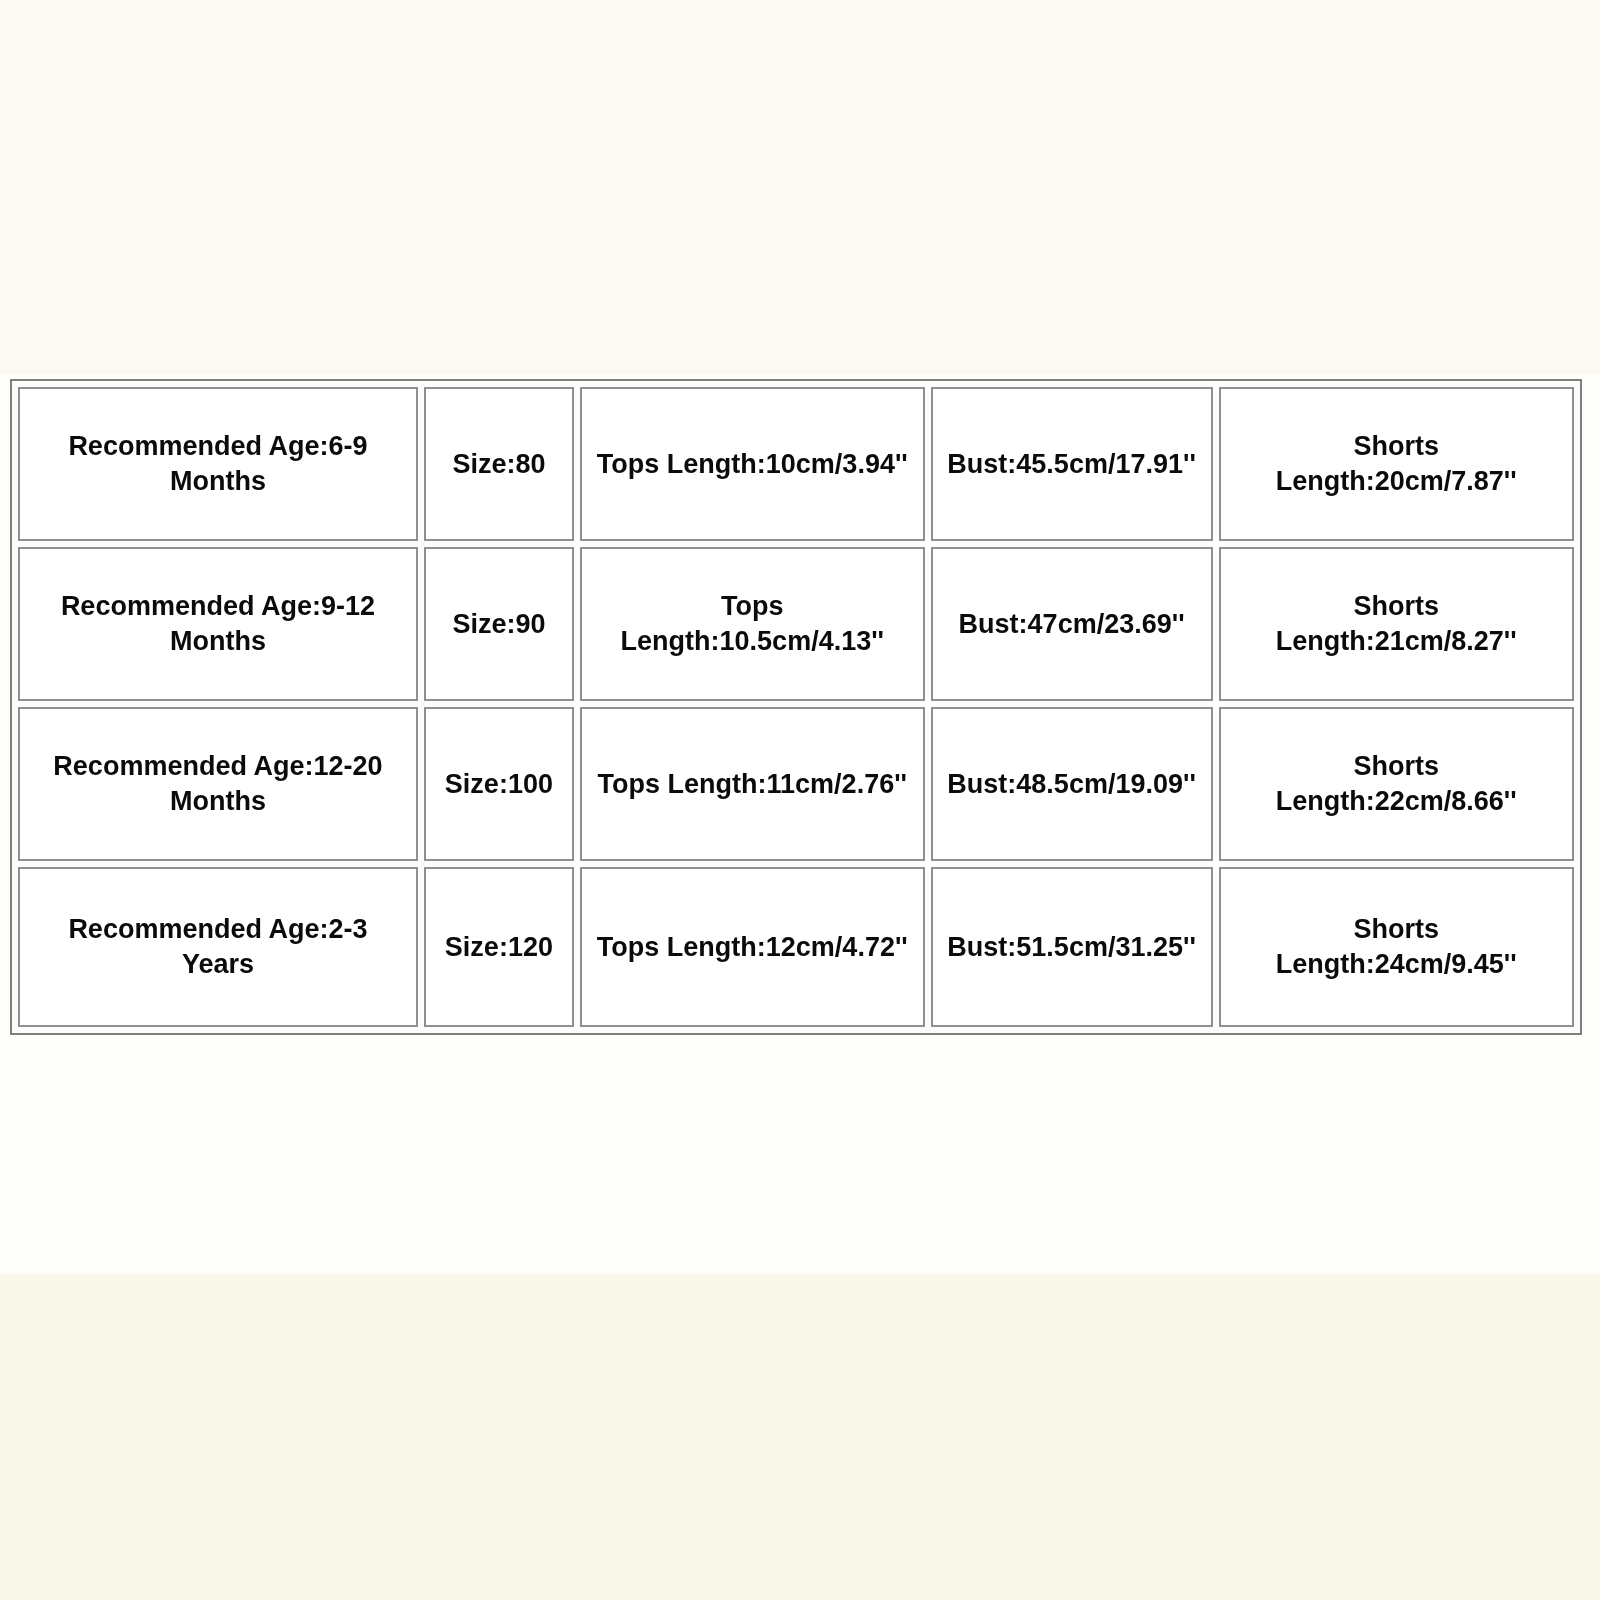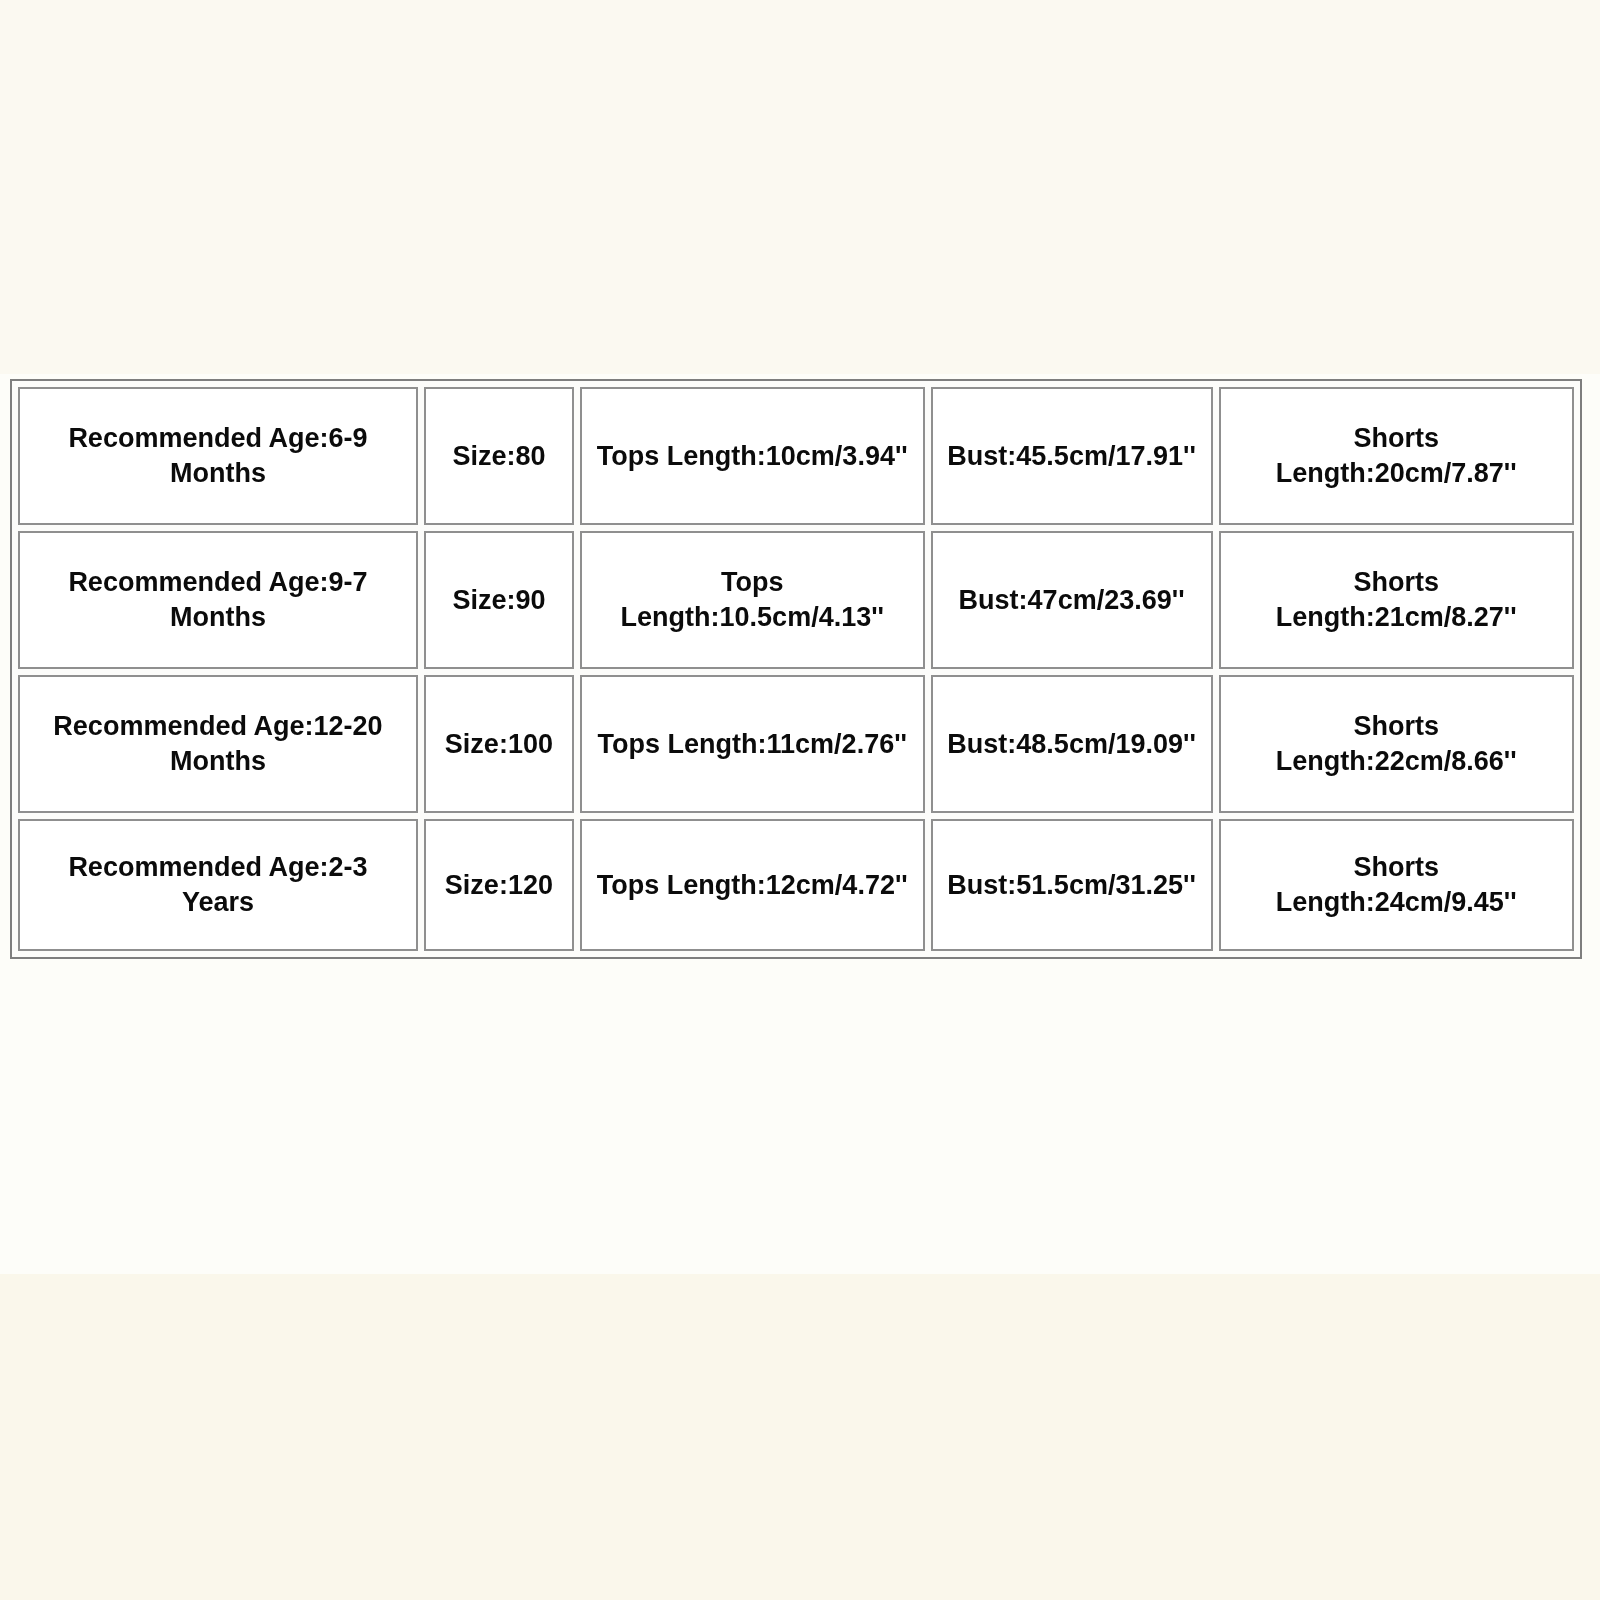--- a/index.html
+++ b/index.html
@@ -40,22 +40,22 @@
     text-align: center;
     vertical-align: middle;
     font-weight: bold;
     font-size: 27px;
     line-height: 35px;
     color: #0b0b0b;
     white-space: pre;
     overflow: hidden;
     padding: 4px;
   }
-  tr.row-normal { height: 138px; }
-  tr.row-last   { height: 132px; }
+  tr.row-normal { height: 154px; }
+  tr.row-last   { height: 160px; }
 </style>
 </head>
 <body>
 
 <div class="band band-top"></div>
 <div class="band band-middle"></div>
 <div class="band band-bottom"></div>
 
 <table class="size-chart">
   <colgroup>
@@ -69,21 +69,21 @@
     <tr class="row-normal">
       <td>Recommended Age:6-9
 Months</td>
       <td>Size:80</td>
       <td>Tops Length:10cm/3.94''</td>
       <td>Bust:45.5cm/17.91''</td>
       <td>Shorts
 Length:20cm/7.87''</td>
     </tr>
     <tr class="row-normal">
-      <td>Recommended Age:9-7
+      <td>Recommended Age:9-12
 Months</td>
       <td>Size:90</td>
       <td>Tops
 Length:10.5cm/4.13''</td>
       <td>Bust:47cm/23.69''</td>
       <td>Shorts
 Length:21cm/8.27''</td>
     </tr>
     <tr class="row-normal">
       <td>Recommended Age:12-20

